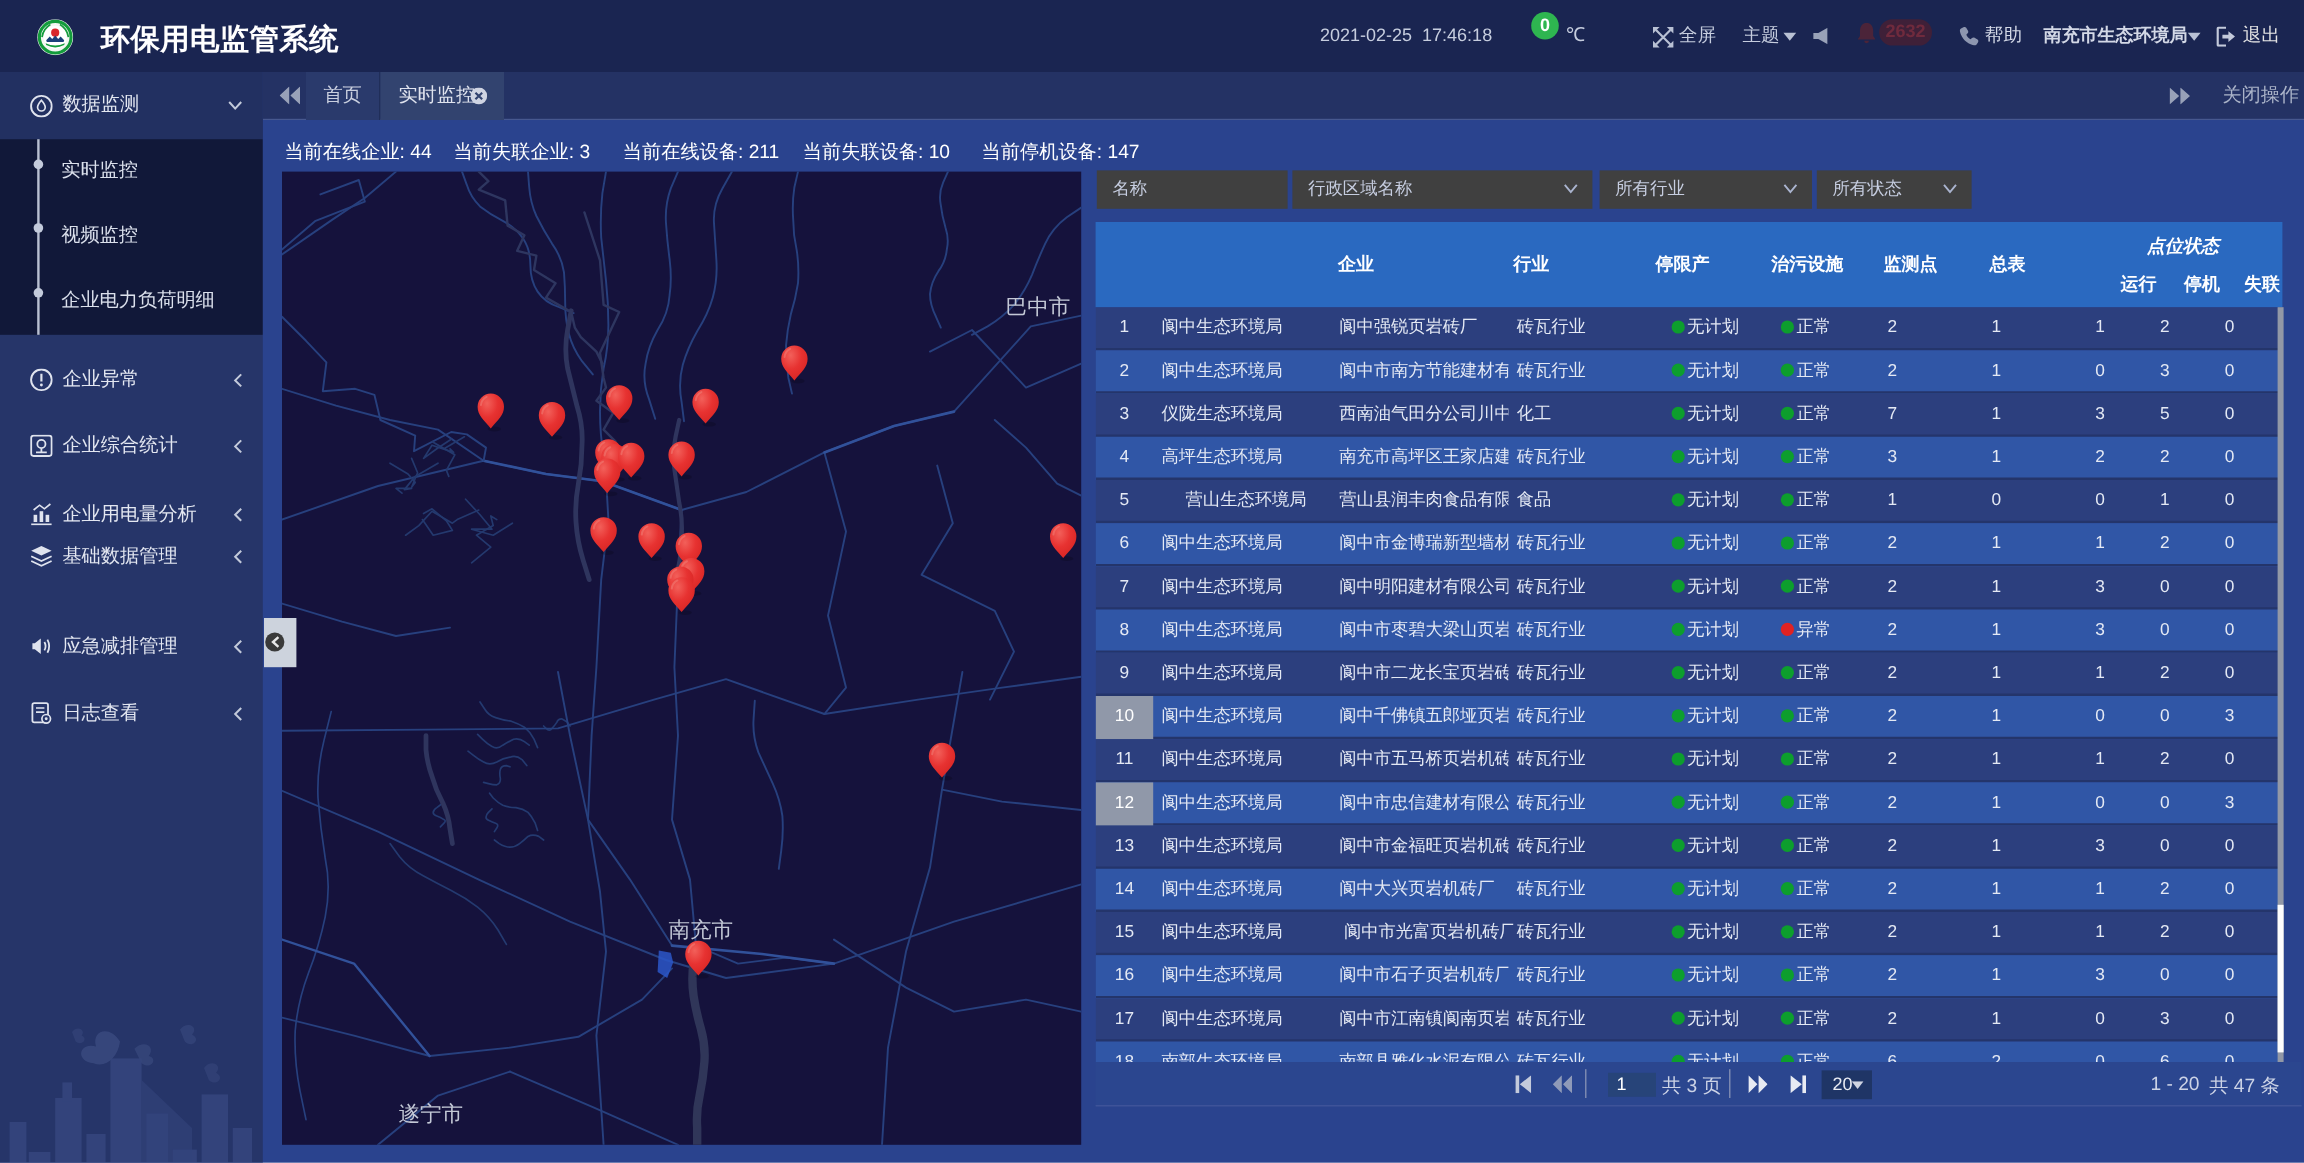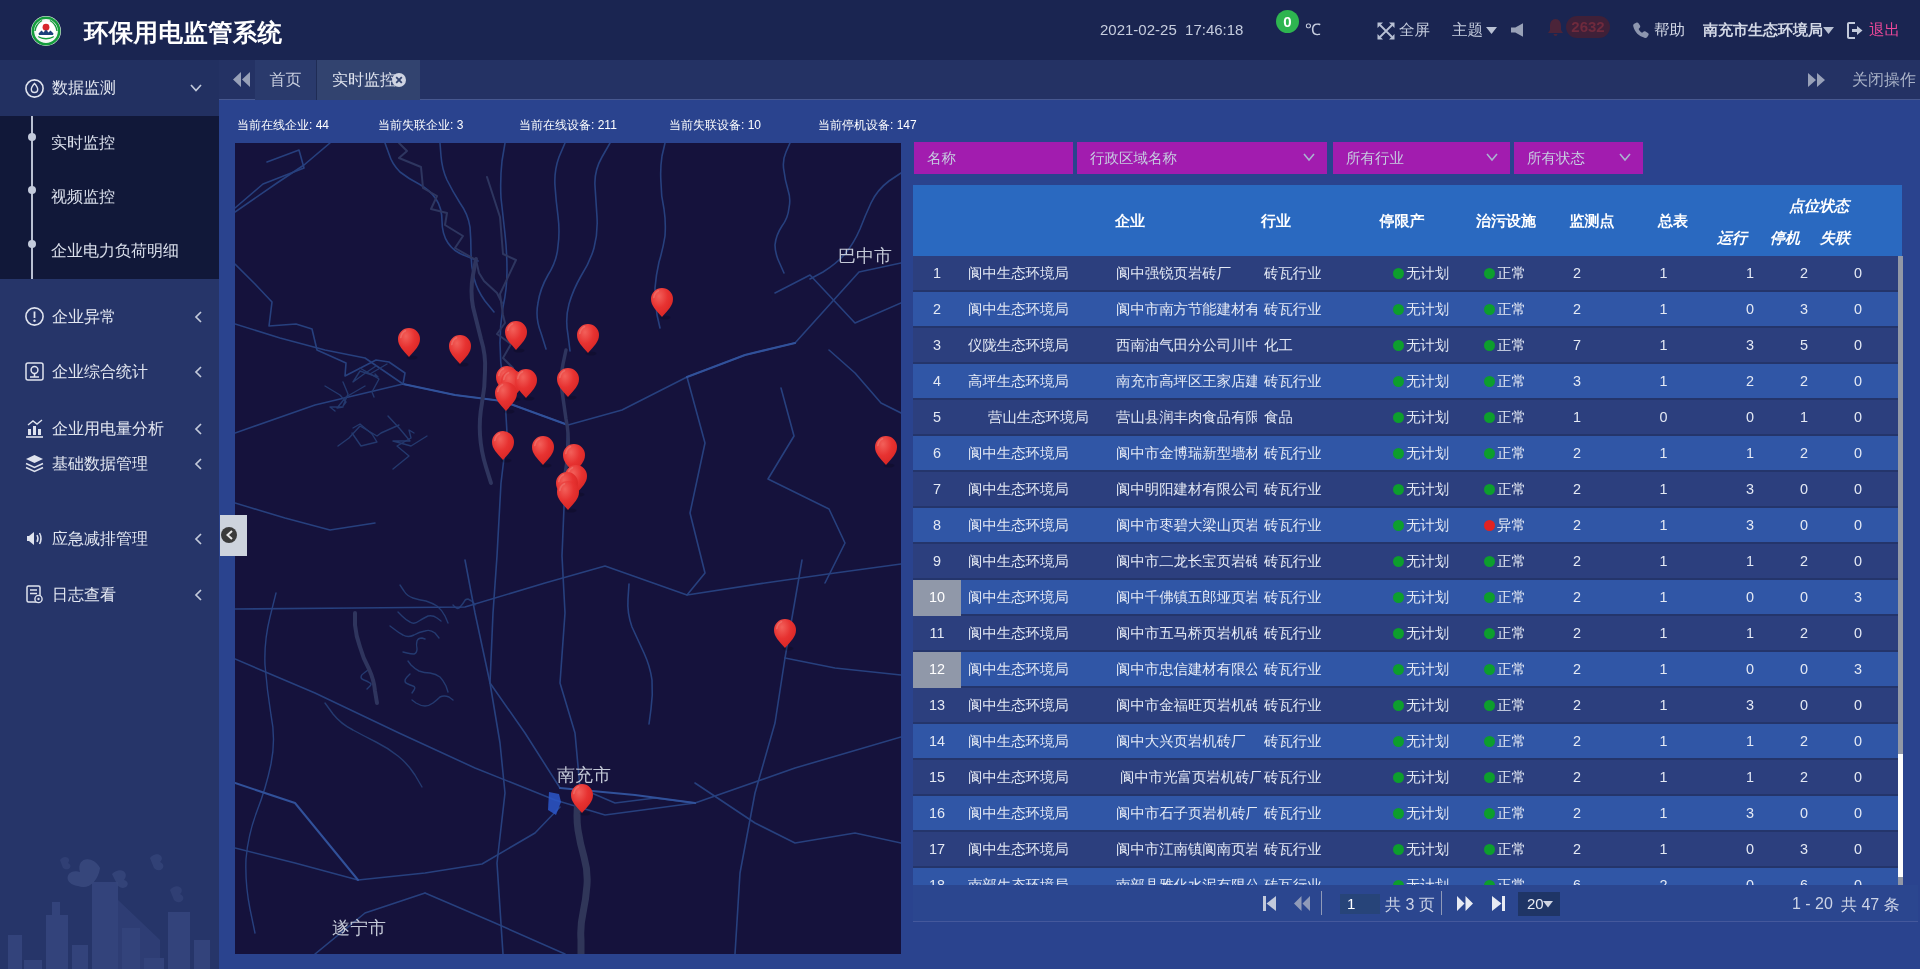--- a/index.html
+++ b/index.html
@@ -13,32 +13,32 @@
   
   #tabbar { position:absolute; left:219px; top:60px; width:1701px; height:40px; background:#243264; border-bottom:1px solid #47588f; z-index:20; }
   
   #side { position:absolute; left:0; top:60px; width:219px; height:909px; background:#263569; z-index:25; overflow:hidden; }
   .subdot { position:absolute; left:28px; width:8px; height:8px; border-radius:50%; background:#c3cadb; }
   .subitem { position:absolute; left:51px; height:18px; line-height:18px; color:#dbe0ec; font-size:16px; }
   .mitem { position:absolute; left:0; width:219px; height:40px; line-height:40px; color:#e3e7f1; font-size:16px; }
   .mitem span { margin-left:52px; }
   .mico { position:absolute; left:25px; top:10px; width:19px; height:19px; }
   
-  #stats { position:absolute; left:219px; top:101px; width:1701px; height:42px; color:#fff; font-size:12px; }
+  #stats { position:absolute; left:219px; top:101px; width:1701px; height:42px; color:#fff; font-size:16px; }
   #stats span { position:absolute; top:16px; white-space:nowrap; }
   
   
   #panel { position:absolute; left:913px; top:142px; width:1007px; height:812px; z-index:6; }
-  .fbox { position:absolute; top:0; height:32px; background:#a21caf; color:#c6cde0; font-size:14.5px; line-height:32px; padding-left:13px; }
+  .fbox { position:absolute; top:0; height:32px; background:#404040; color:#c6cde0; font-size:14.5px; line-height:32px; padding-left:13px; }
   .fbox .chev { position:absolute; right:12px; top:9px; width:12px; height:12px; }
   
   #tbl { position:absolute; left:0; top:43px; width:989px; }
   #thead { position:relative; width:989px; height:71px; background:#2a69c0; color:#fff; font-size:15px; font-weight:bold; }
   #thead .h { position:absolute; top:0; height:71px; line-height:71px; text-align:center; }
-  #thead .h2 { position:absolute; top:35px; height:36px; line-height:36px; text-align:left;font-style:italic; }
+  #thead .h2 { position:absolute; top:35px; height:36px; line-height:36px; text-align:right; }
   .trow { position:relative; width:989px; height:36px; font-size:14.4px; color:#e4e9f4; }
   .trow.odd { background:#2c3f7e; box-shadow: inset 0 -2px 0 #24356b; }
   .trow.even { background:#3056a6; box-shadow: inset 0 -2px 0 #24356b; }
   .trow .c { position:absolute; top:0; height:36px; line-height:35px; white-space:nowrap; overflow:hidden; }
   .dotg, .dotr { display:inline-block; width:11px; height:11px; border-radius:50%; background:#0d9e2d; vertical-align:-1px; margin-right:2px; }
   .dotr { background:#e02222; }
   
   #pager { position:absolute; left:0; top:743px; width:1005px; height:37px; background:#2b468f; border-bottom:1px solid #44589c; color:#ccd3e6; font-size:16px; }
   
   #sbar { position:absolute; left:985px; top:114px; width:5px; height:629px; background:#9298a6; }
@@ -185,21 +185,21 @@
       </svg>
     <span class="hitem" style="left:1654px;color:#d3d8e6;">帮助</span>
     <span class="hitem" style="left:1703px;color:#d3d8e6;font-weight:bold;font-size:15px;">南充市生态环境局</span>
     <svg style="position:absolute;left:1823px;top:27px" width="11" height="8" viewBox="0 0 11 8">
         <path d="M0 0 L11 0 L5.5 7Z" fill="#b9c1d4"></path>
       </svg>
     <svg style="position:absolute;left:1847px;top:22px" width="17" height="17" viewBox="0 0 17 17">
         <path d="M8 0 L2 0 C0.9 0 0 0.9 0 2 L0 15 C0 16.1 0.9 17 2 17 L8 17 L8 15 L2 15 L2 2 L8 2 Z" fill="#c3cadb"></path>
         <path d="M10 4 L15.5 8.5 L10 13 L10 10 L5 10 L5 7 L10 7 Z" fill="#c3cadb"></path>
       </svg>
-    <span class="hitem" style="left:1869px;color:#ec4899;">退出</span>
+    <span class="hitem" style="left:1869px;color:#e5e5e5;">退出</span>
   </div>
   <div id="tabbar">
     <svg style="position:absolute;left:14px;top:12px" width="18" height="15" viewBox="0 0 18 15">
         <path d="M8 0 L8 15 L0 7.5 Z M17 0 L17 15 L9 7.5 Z" fill="#98a1b8"></path>
       </svg>
     <div style="position:absolute;left:36px;top:0;width:62px;height:40px;background:#2a3a6c;border-right:1px solid #1f2c55;color:#c9cfdf;font-size:16px;text-align:center;line-height:40px;">首页</div>
     <div style="position:absolute;left:98px;top:0;width:103px;height:40px;background:#32436f;color:#dfe3ee;font-size:16px;line-height:40px;padding-left:15px;">实时监控
       <svg style="position:absolute;right:14px;top:13px" width="14" height="14" viewBox="0 0 14 14">
           <circle cx="7" cy="7" r="7" fill="#cfd4e2"></circle>
           <path d="M4.2 4.2 L9.8 9.8 M9.8 4.2 L4.2 9.8" stroke="#32436f" stroke-width="1.8"></path>

